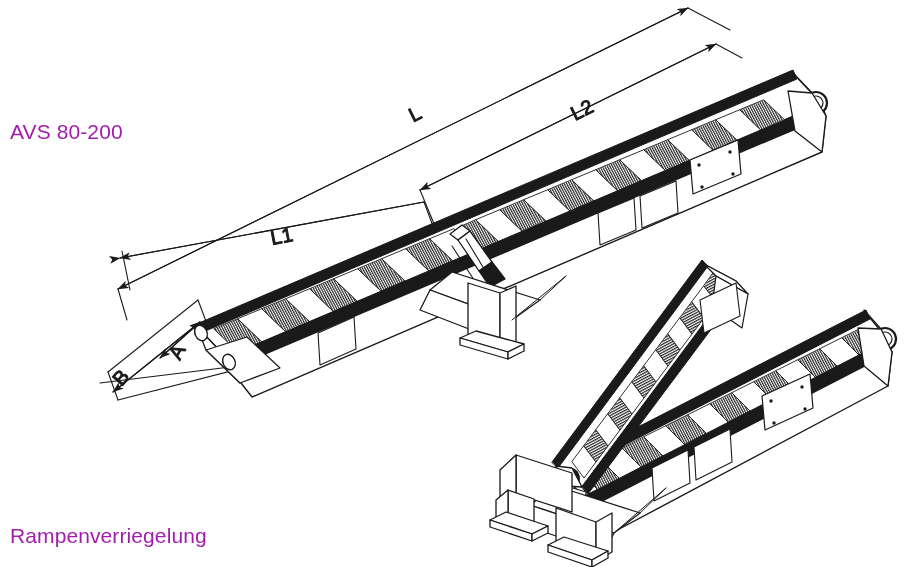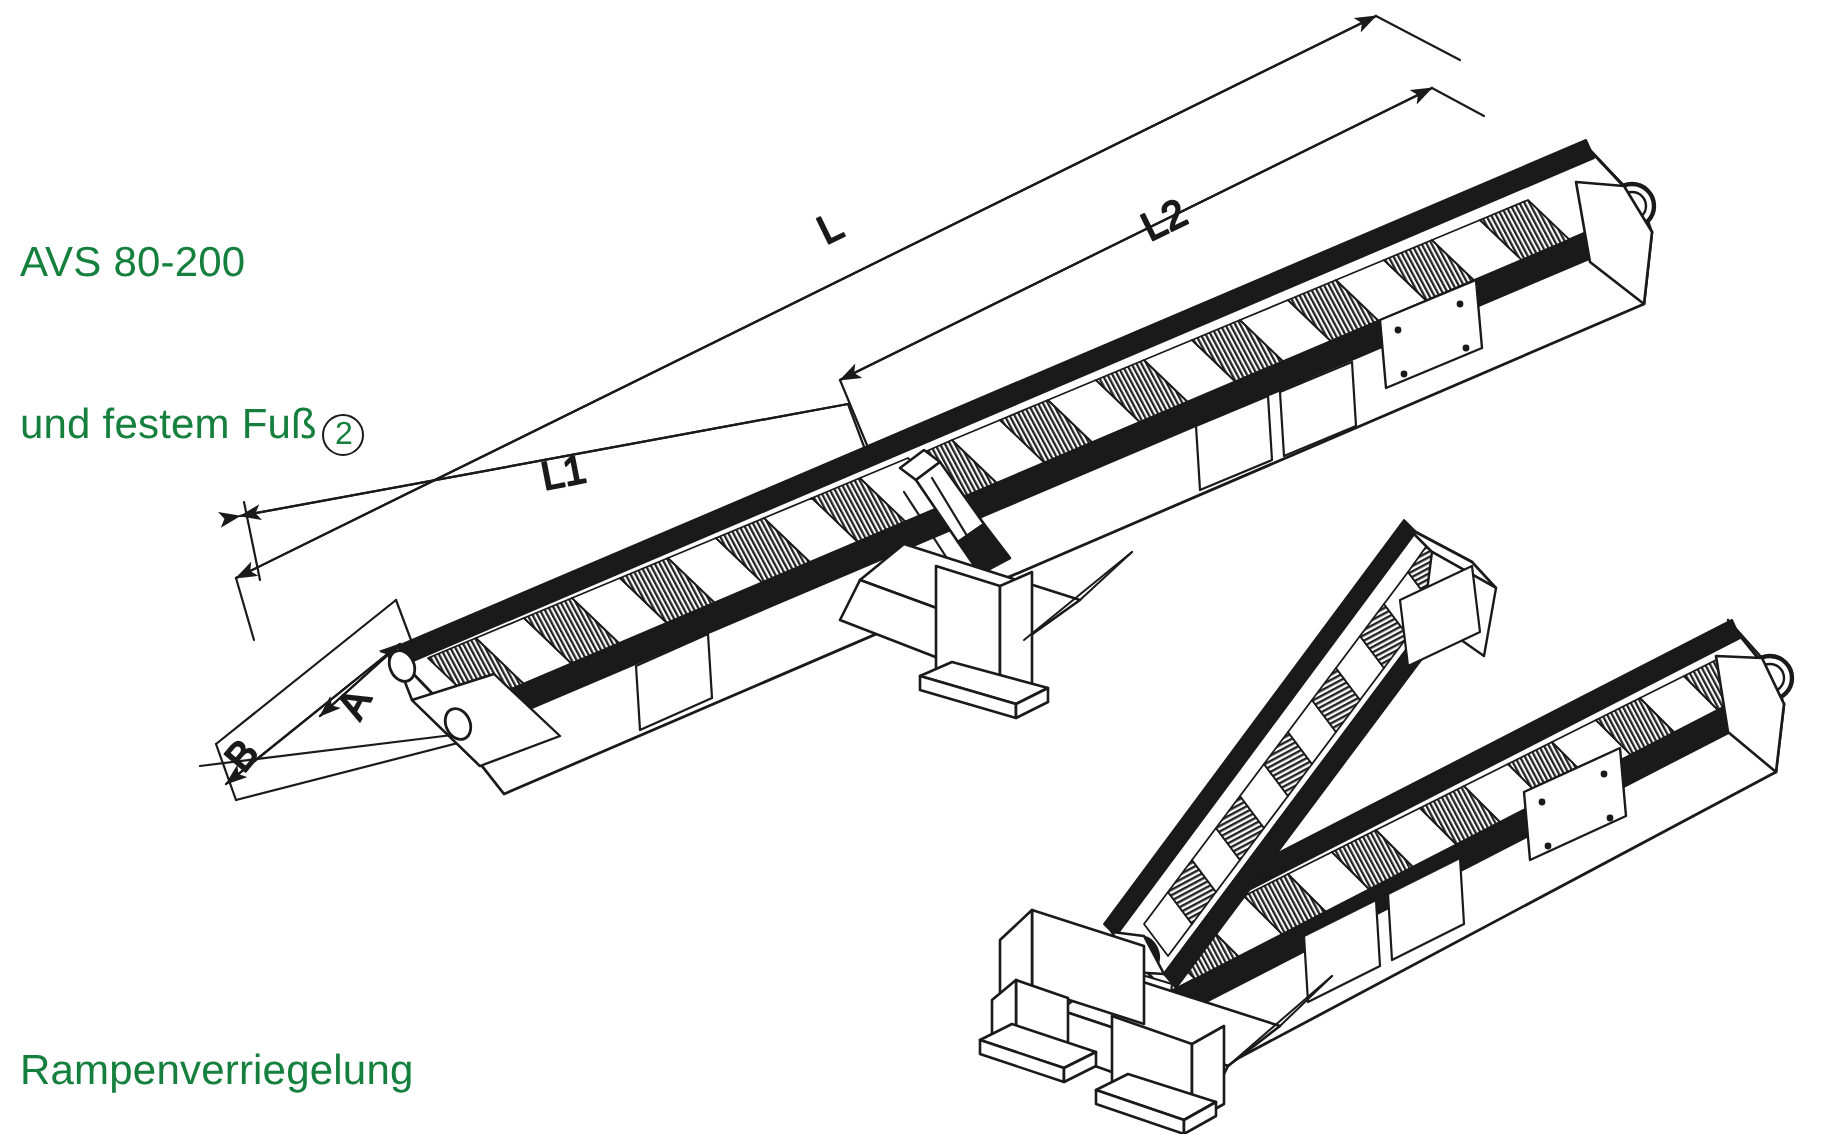--- a/index.html
+++ b/index.html
@@ -22,21 +22,21 @@
   }
   #drawing {
     position: absolute;
     left: 0;
     top: 0;
     width: 918px;
     height: 567px;
   }
   .caption {
     position: absolute;
-    color: #15803d;
+    color: #a21caf;
     font-family: "Liberation Sans", sans-serif;
     font-size: 21px;
     line-height: 27px;
     letter-spacing: 0.1px;
     white-space: pre;
   }
   #title-block { left: 10px; top: 64px; }
   #note-block  { left: 10px; top: 468px; }
   .cap-line { display: block; }
   .circled-num {
@@ -316,21 +316,20 @@
       <text class="dimlabel" x="283" y="243" text-anchor="middle" transform="rotate(-11 283 243)">L1</text>
 
       <text class="dimlabel" x="183" y="355" text-anchor="middle" transform="rotate(-62 183 355)">A</text>
 
       <text class="dimlabel" x="126" y="382" text-anchor="middle" transform="rotate(-50 126 382)">B</text>
     </g>
   </svg>
 
   <div class="caption" id="title-block">
     <span class="cap-line">AVS 80-200</span>
-    <span class="cap-line"><span>und festem Fuß</span><span class="circled-num">2</span></span>
   </div>
 
   <div class="caption" id="note-block">
     <span class="cap-line">Rampenverriegelung</span>
     
   </div>
 
 </div>
 
 </body></html>

